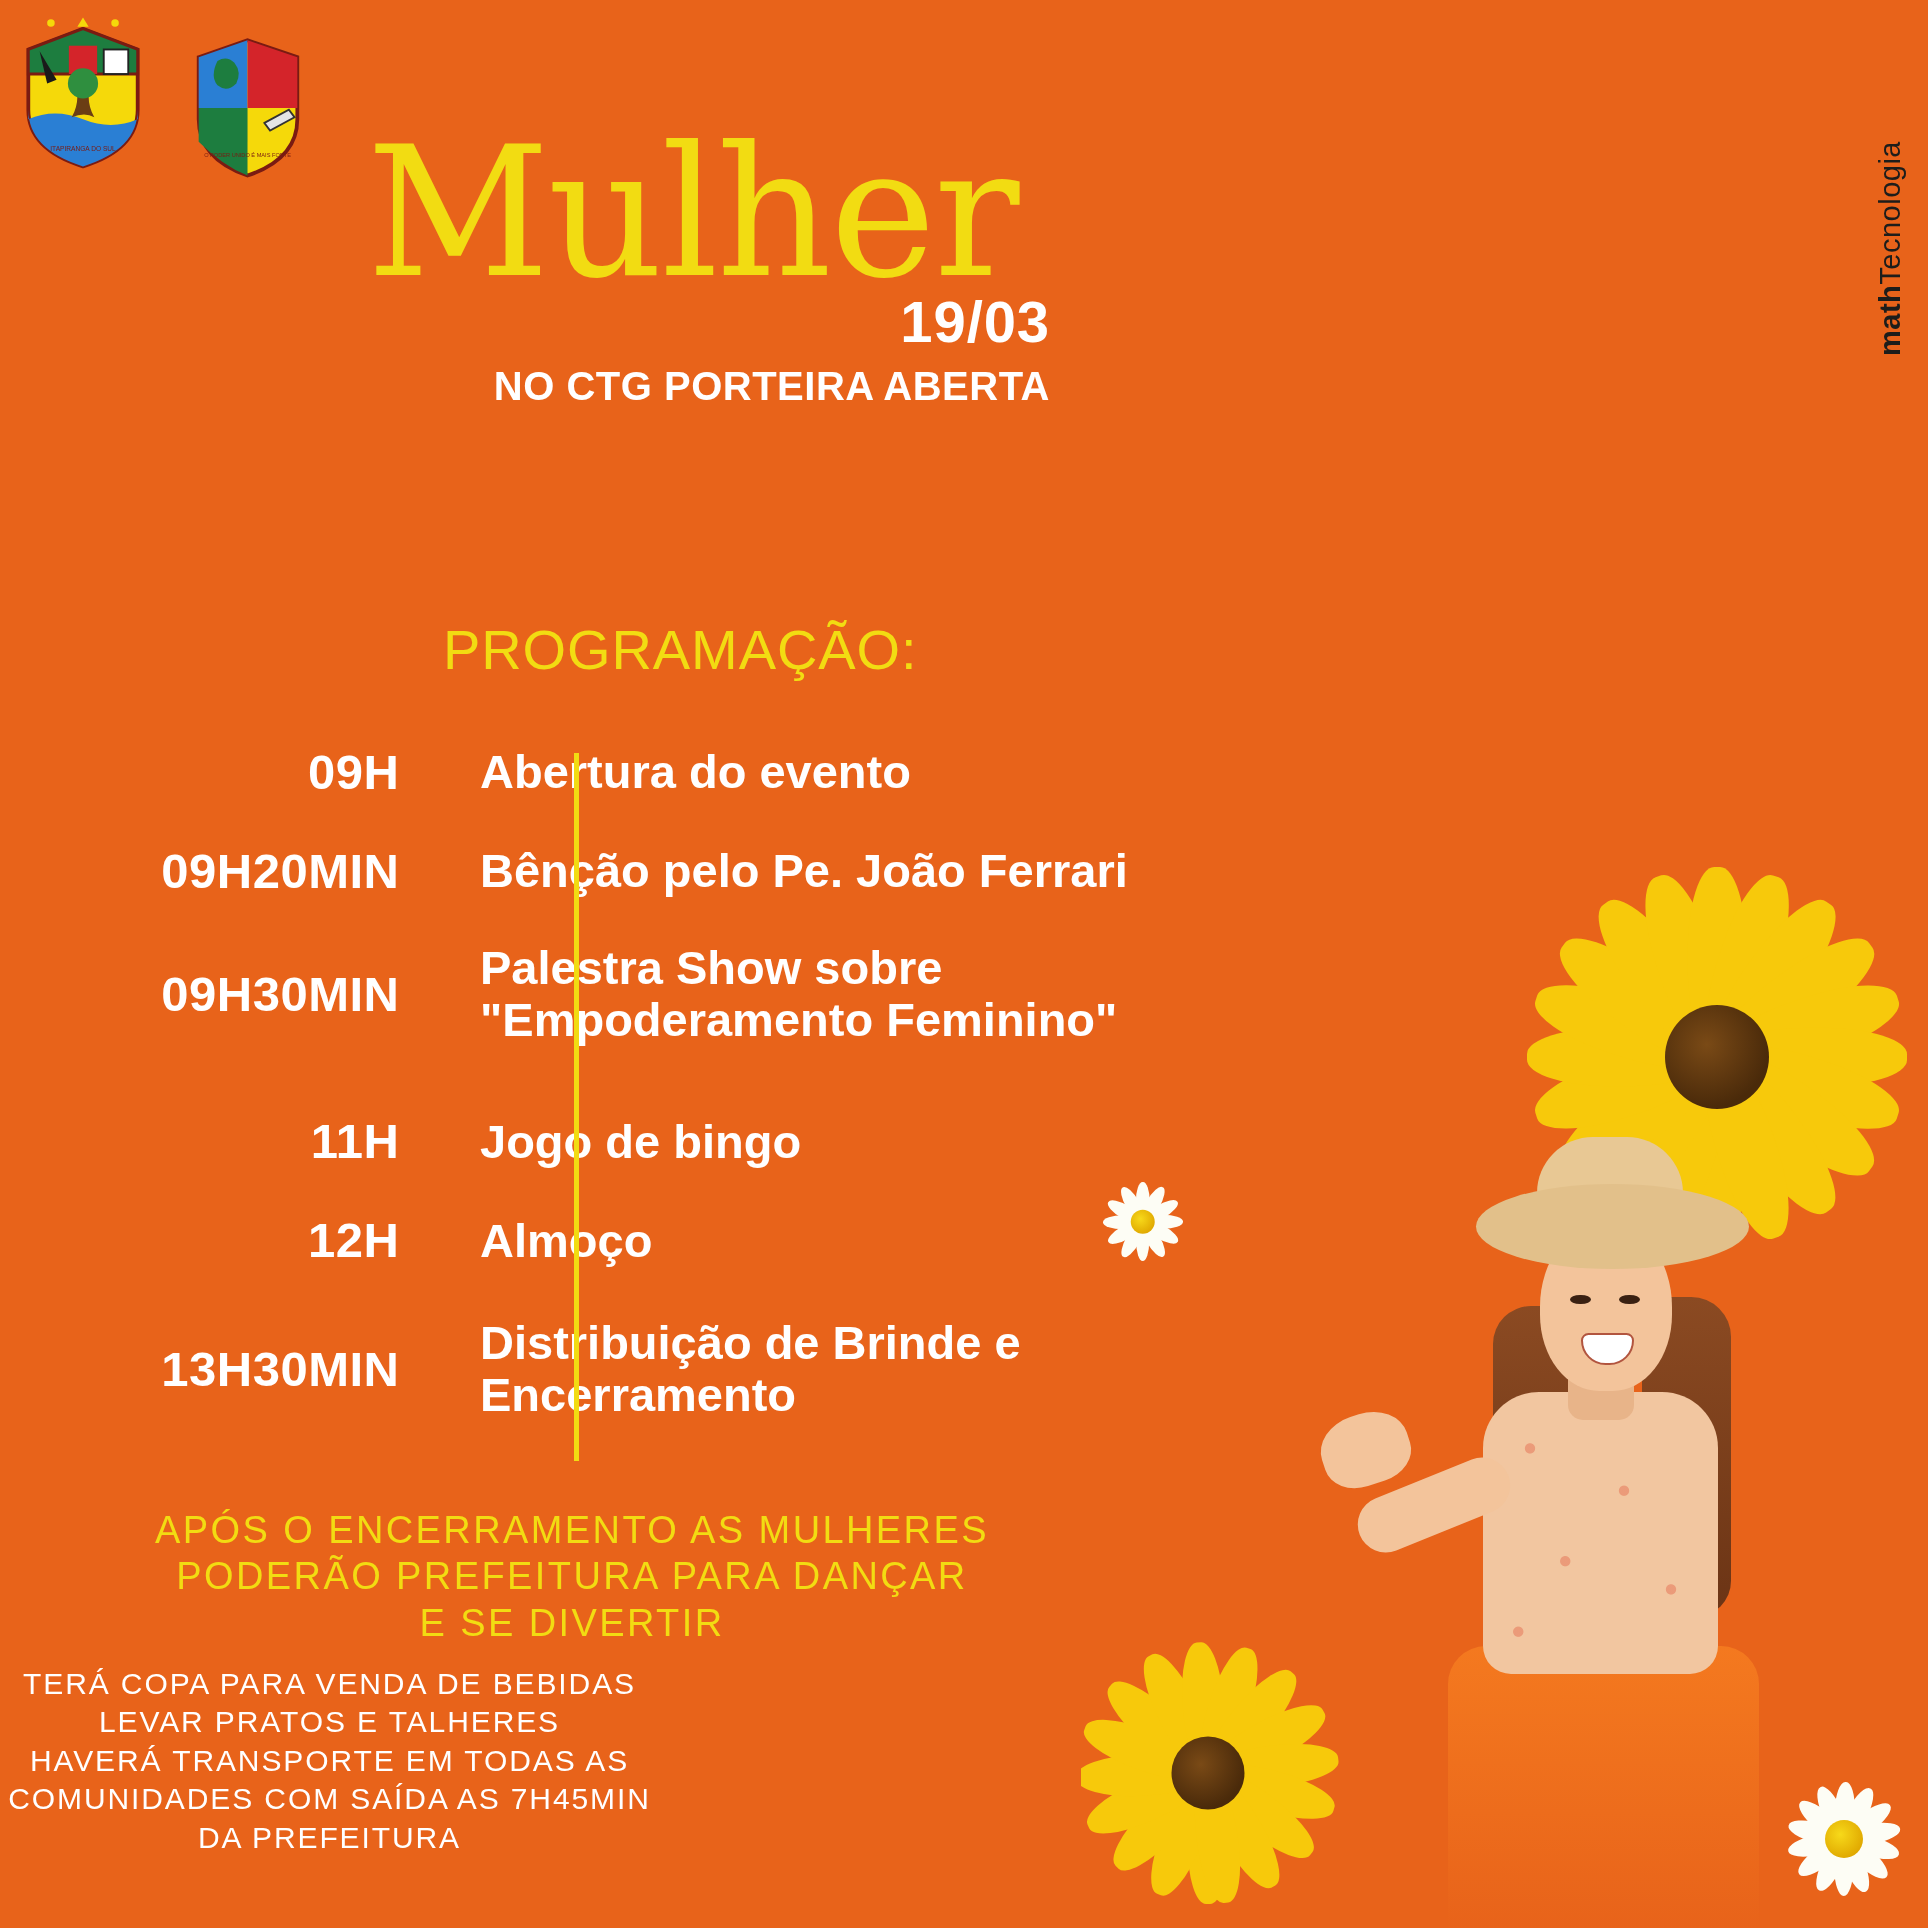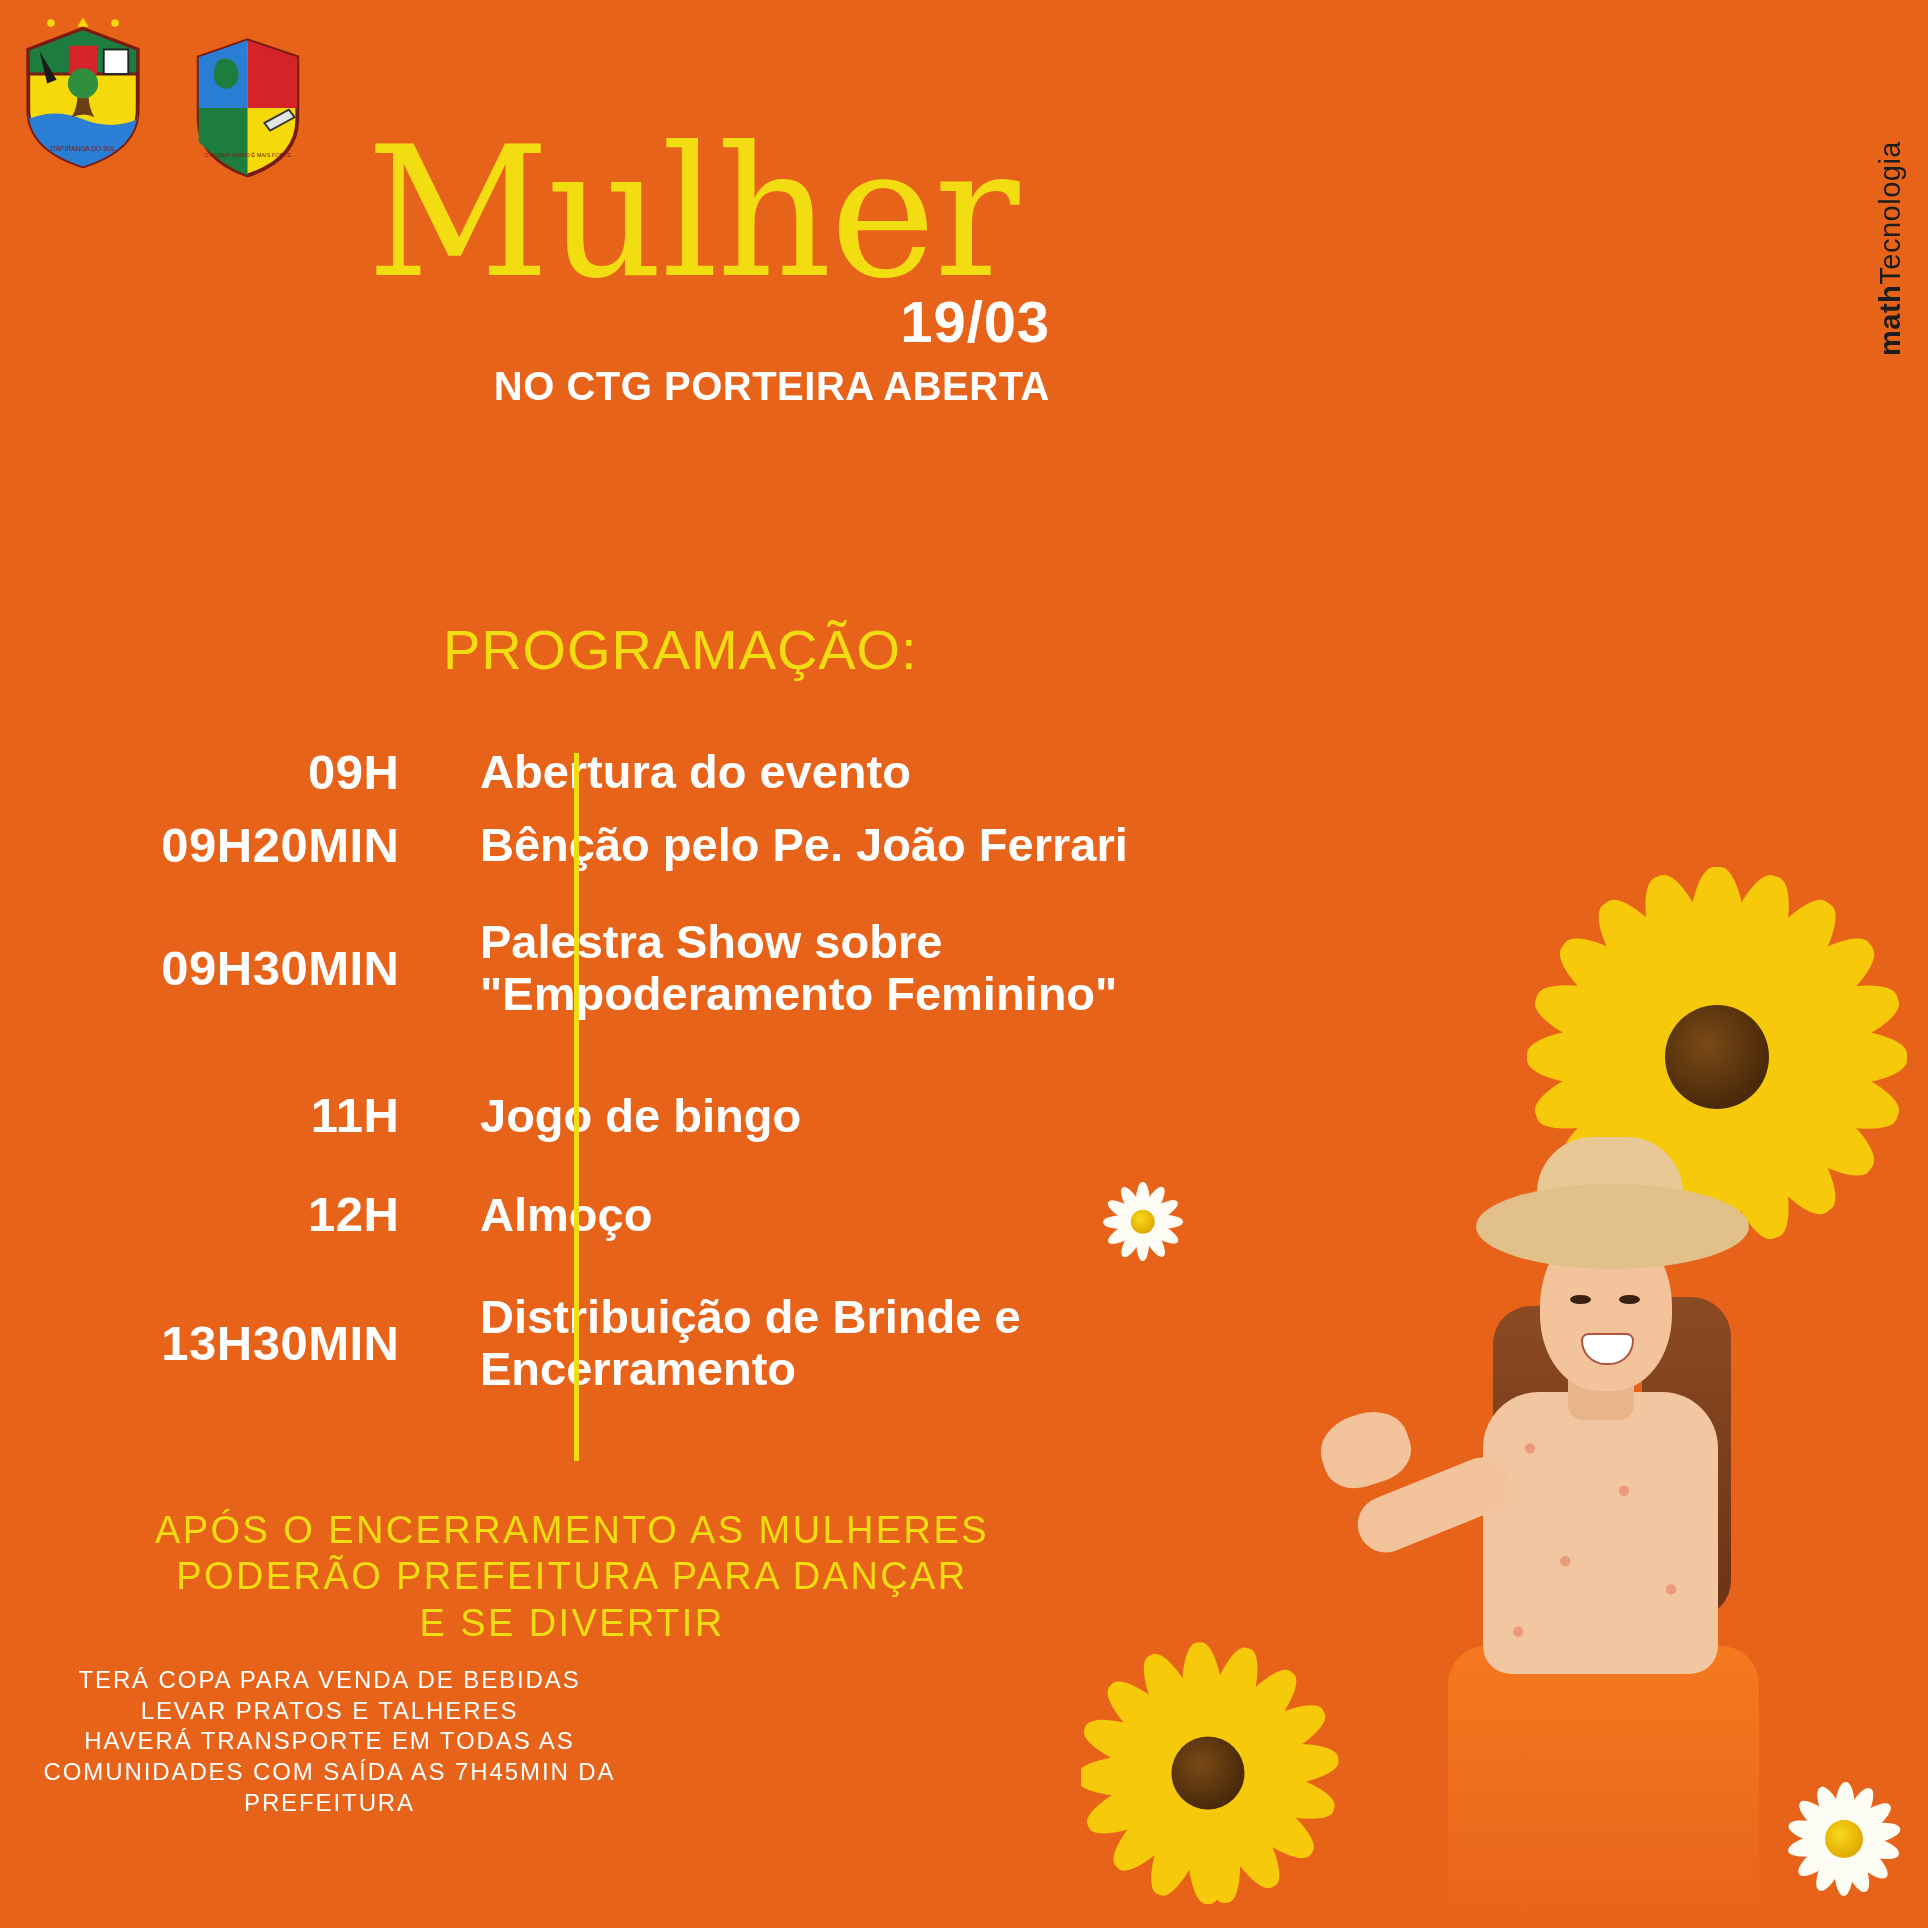--- a/index.html
+++ b/index.html
@@ -158,21 +158,21 @@
     line-height: 1.22;
   }
 
   
   .bullets {
     position: absolute;
     top: 1665px;
     left: 0;
     width: 1144px;
     color: #ffffff;
-    font-size: 24px;
+    font-size: 30px;
     letter-spacing: 1.9px;
     line-height: 1.28;
   }
   .bullets ul {
     list-style: none;
     margin: 0;
     padding: 0;
     display: inline-block;
     text-align: center;
   }
@@ -387,21 +387,21 @@
   <div class="title-main">Mulher</div>
   <div class="title-date">19/03</div>
   <div class="title-venue">NO CTG PORTEIRA ABERTA</div>
 </div>
 
 <div class="prog-heading">PROGRAMAÇÃO:</div>
 
 <div class="schedule">
   <div class="sched-line"></div>
 
-  <div class="sched-row" style="margin-bottom:17px;">
+  <div class="sched-row" style="margin-bottom:43px;">
     <div class="sched-time">09H</div>
     <div class="sched-desc">Abertura do evento</div>
   </div>
 
   <div class="sched-row" style="margin-bottom:43px;">
     <div class="sched-time">09H20MIN</div>
     <div class="sched-desc">Bênção pelo Pe. João Ferrari</div>
   </div>
 
   <div class="sched-row" style="margin-bottom:68px;">

